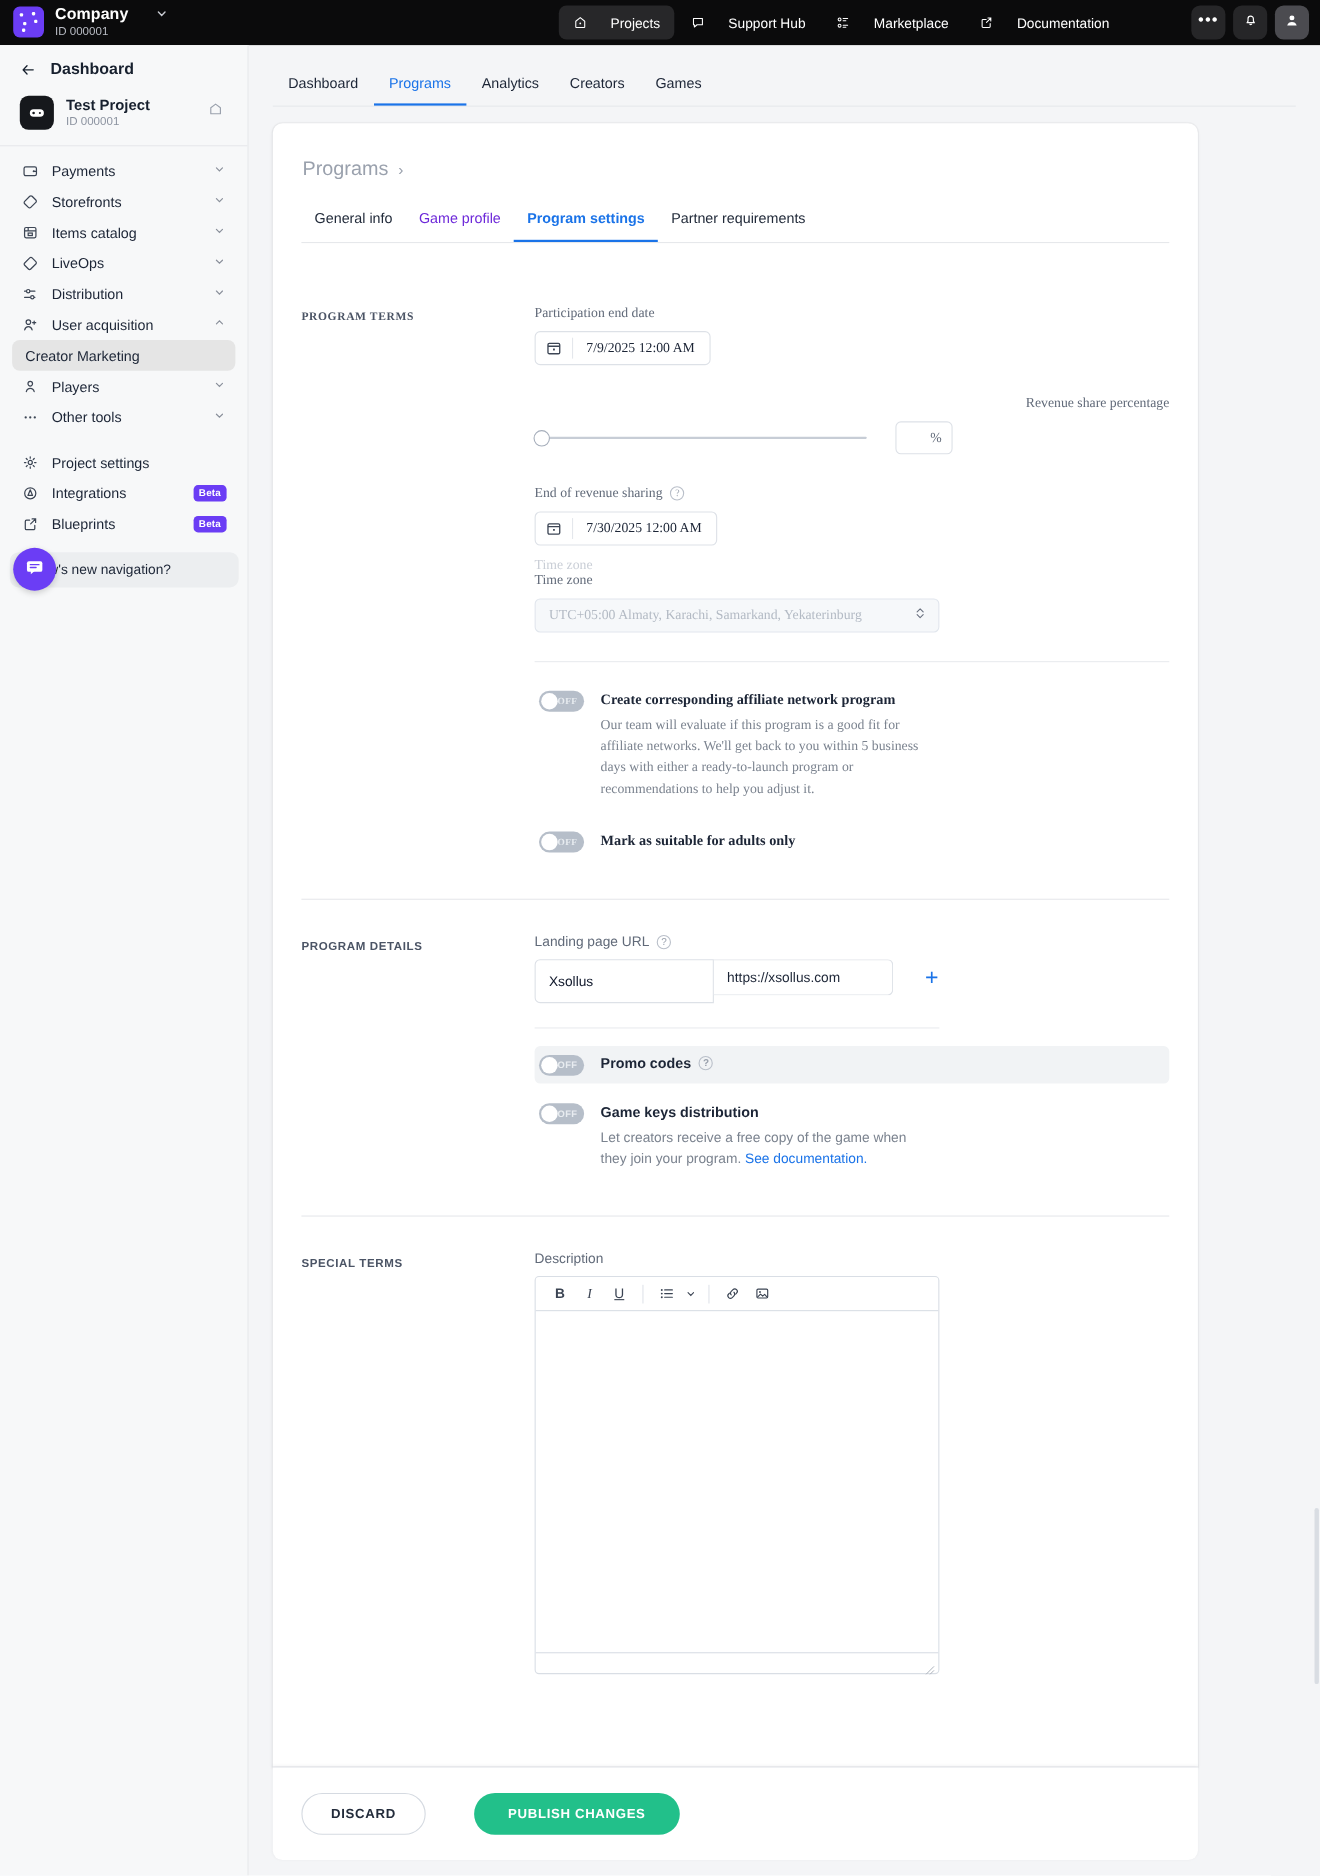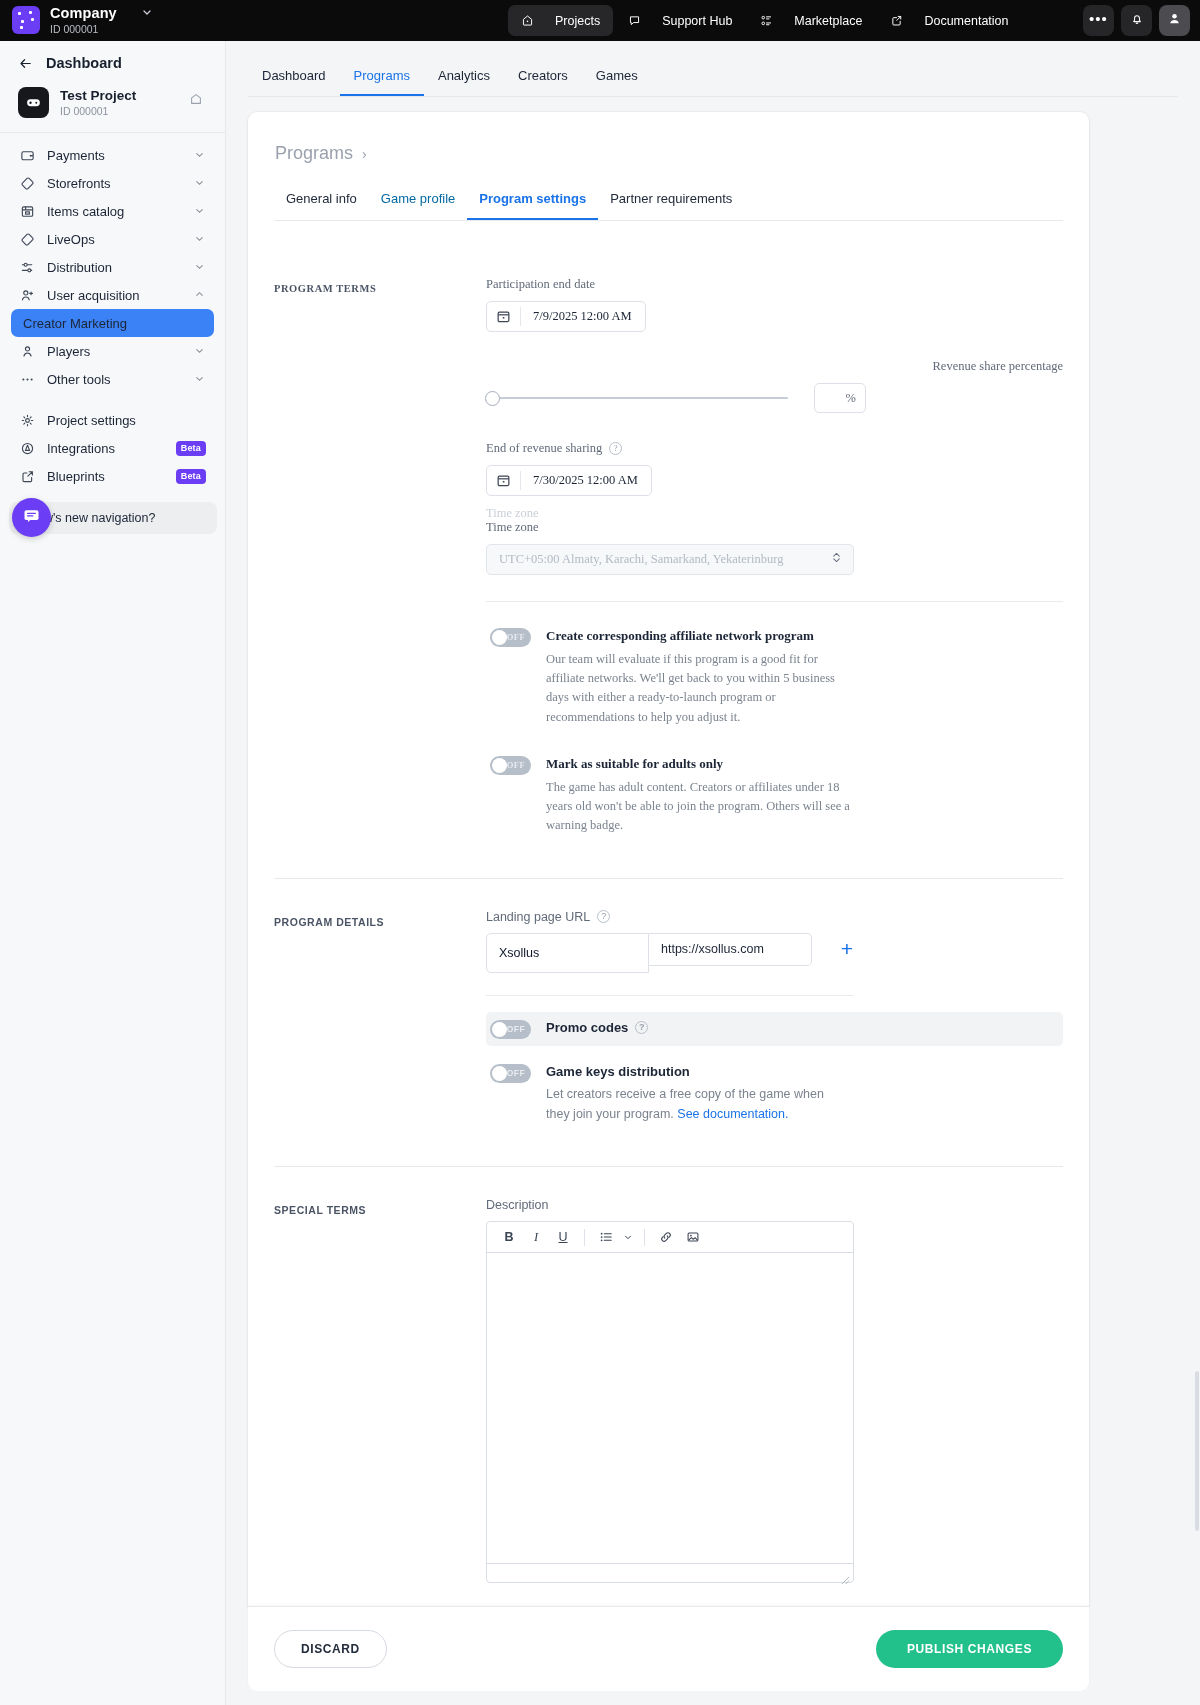--- a/index.html
+++ b/index.html
@@ -74,21 +74,21 @@
 
   .nav{ padding-top:8px; }
   .nav-item{
     display:flex; align-items:center; height:28px; margin:0 11px; padding:0 7px;
     border-radius:7px; cursor:pointer; position:relative;
   }
   .nav-item .ni-ico{ width:18px; margin-right:11px; display:flex; align-items:center; justify-content:center;}
   .nav-item .ni-label{ font-size:13px; color:#1c2536; font-weight:400;}
   .nav-item .ni-caret{ position:absolute; right:9px; color:#8b919c; }
   .nav-item.sub{ padding-left:34px; }
-  .nav-item.selected{ background:#3b82f6;padding-left:12px; }
+  .nav-item.selected{ background:#e5e5e5;padding-left:12px; }
   .nav-gap{ height:13px; }
   .badge-beta{
     position:absolute; right:8px; background:#6b3df5; color:#fff; font-size:9px;
     font-weight:700; border-radius:4px; padding:2px 5px 3px; letter-spacing:.2px;
   }
 
   .promo-banner{
     position:absolute; left:9px; top:461px; width:208px; height:32px;
     background:#eceef0; border-radius:8px; display:flex; align-items:center;
     padding-left:28px; cursor:pointer;
@@ -117,21 +117,21 @@
     background:#fff; border-radius:9px 9px 0 0;
     box-shadow:0 1px 3px rgba(16,24,40,.07), 0 0 0 1px rgba(16,24,40,.03);
     padding:0; overflow:hidden;
   }
   .crumb{ display:flex; align-items:center; gap:9px; padding:31px 0 0 27px;}
   .crumb-txt{ font-size:18px; color:#9aa1ad; cursor:pointer;}
   .crumb-sep{ color:#9aa1ad; font-size:14px;}
 
   .subtabs{ display:flex; padding:27px 0 0 26px; gap:0; }
   .stab{ font-size:13px; padding:0 12px 12px; cursor:pointer; color:#222b3a; border-bottom:2px solid transparent;}
-  .stab.link{ color:#0369a1;}
+  .stab.link{ color:#6d28d9;}
   .stab.active{ color:#1a73e8; font-weight:700; border-bottom-color:#1a73e8;}
   .stabs-rule{ height:1px; background:#e6e8eb; margin:0 26px; }
 
   .section{ display:flex; padding:0 26px; }
   .sect-label{
     width:212px; flex:none; font-size:10.5px; letter-spacing:.55px; color:#4b5465;
     font-weight:700; padding-top:6px;
   }
   .sect-body{ flex:1; padding-bottom:4px; }
 
@@ -212,21 +212,21 @@
     border-radius:3px; cursor:pointer; font-size:12.5px; color:#3b4453;
   }
   .ed-sep{ width:1px; height:17px; background:#dfe3e9; margin:0 6px; }
   .ed-area{ height:310px; position:relative; }
   .ed-foot{ height:19px; border-top:1px solid #d9dee5; position:relative;}
   .resize{ position:absolute; right:3px; bottom:2px; width:9px; height:9px;}
 
   .footer{
     position:absolute; left:22px; top:1565px; width:841px; height:85px;
     background:#fff; border-top:1px solid #e8eaee; border-radius:0 0 9px 9px;
-    display:flex; align-items:center; justify-content:space-between; padding:0 26px;
+    display:flex; align-items:center; padding:0 26px;
     box-shadow:0 -1px 3px rgba(16,24,40,.04);
     gap:44px;
   }
   .btn-discard{
     height:38px; padding:0 26px; border:1px solid #d5dae1; border-radius:19px; background:#fff;
     font-size:12px; font-weight:700; letter-spacing:.6px; color:#232c3b; cursor:pointer;
   }
   .btn-publish{
     height:38px; padding:0 31px; border:none; border-radius:19px; background:#22c08a;
     font-size:12px; font-weight:700; letter-spacing:.6px; color:#fff; cursor:pointer;
@@ -600,21 +600,20 @@
           </div>
         </div>
 
         <div class="toggle-row" style="margin-top:14px;">
           <div class="tgl">
             <div class="ball"></div>
             <div class="lbl">OFF</div>
           </div>
           <div>
             <div class="tg-title">Mark as suitable for adults only</div>
-            <div class="tg-desc">The game has adult content. Creators or affiliates under 18 years old won't be able to join the program. Others will see a warning badge.</div>
           </div>
         </div>
 
       </div>
     </div>
 
     <div class="hr" style="margin-top:31px;"></div>
 
     <div class="section" style="padding-top:31px;">
       <div class="sect-label">PROGRAM DETAILS</div>

